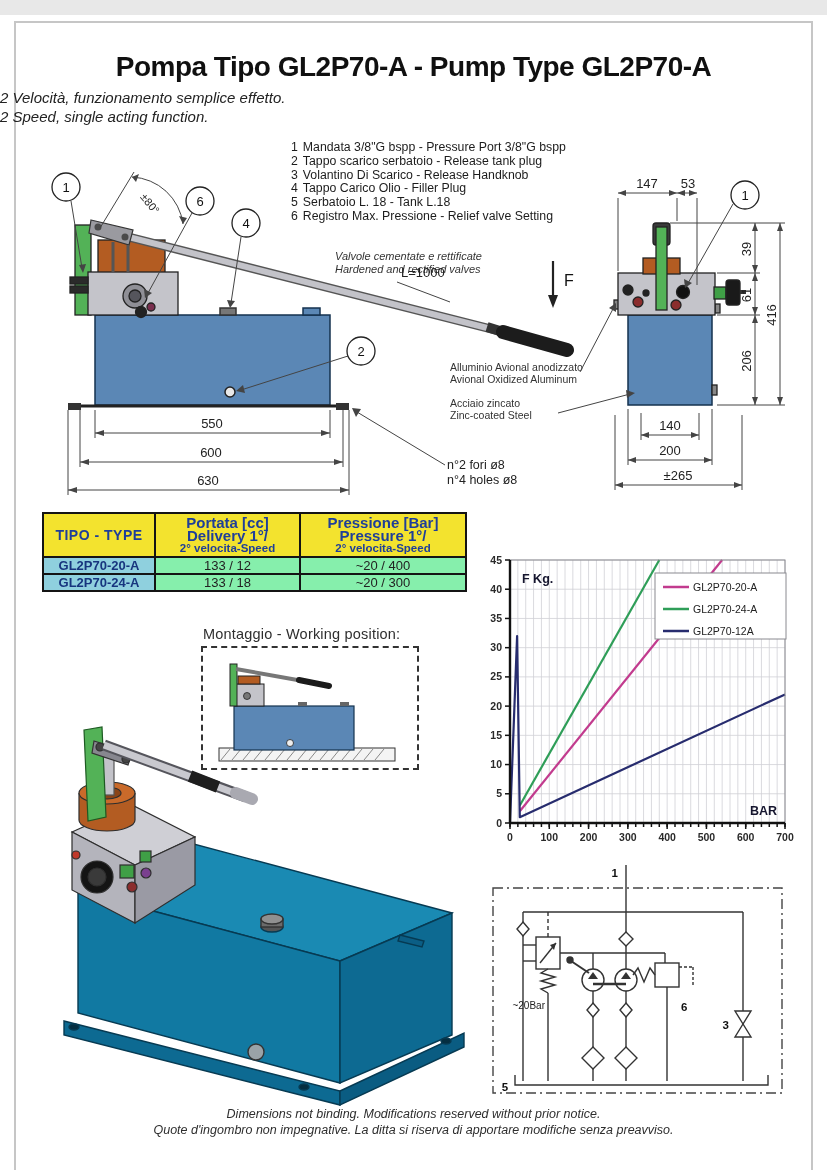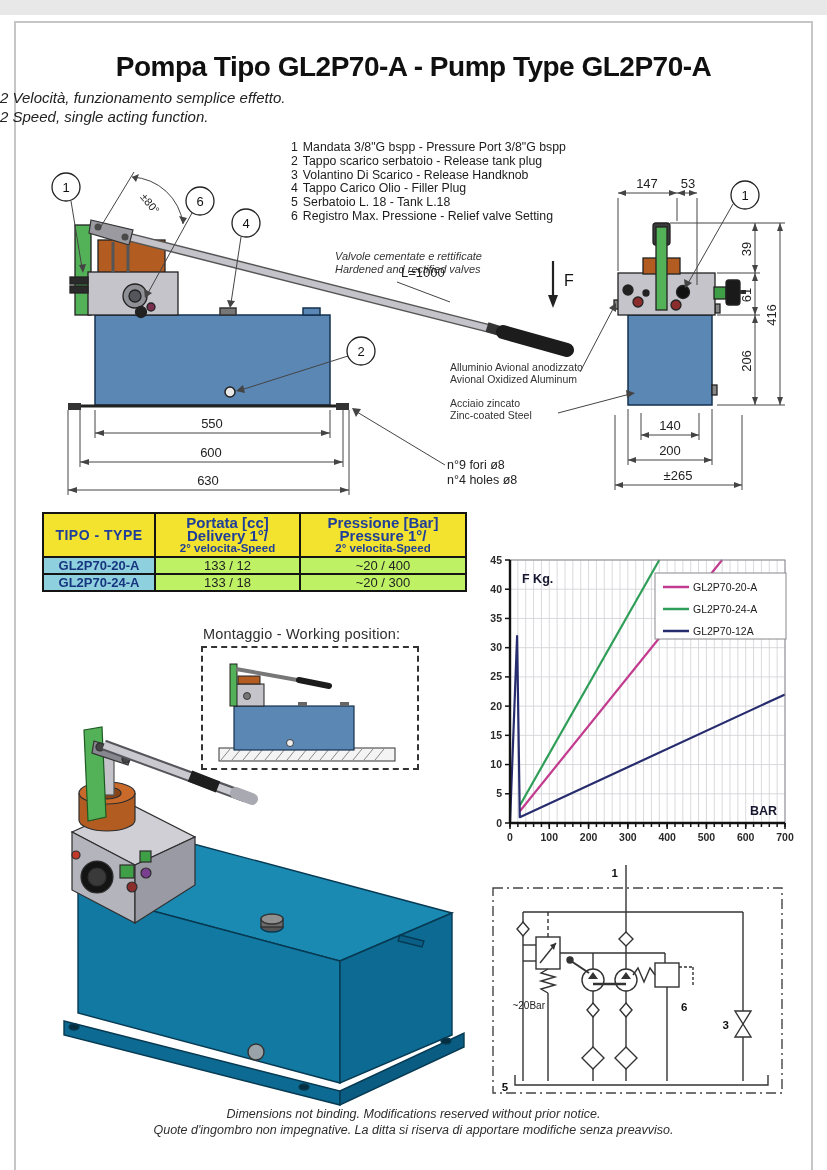--- a/index.html
+++ b/index.html
@@ -12,21 +12,21 @@
   .pl span{display:inline}
   .pln{margin-right:5px}
   .vnote{position:absolute;left:335px;top:235px;font-size:11px;font-style:italic;line-height:12.5px;color:#333}
   .holes{position:absolute;left:447px;top:443px;font-size:12.5px;line-height:15px;color:#222}
   .mont-title{position:absolute;left:203px;top:611px;font-size:14.5px;color:#2e2e2e;letter-spacing:.2px}
   .mont-box{position:absolute;left:201px;top:631px;width:214px;height:120px;border:2px dashed #333;background:#fff}
   .weight{position:absolute;left:40px;top:1038px;width:210px;text-align:center;font-size:13.5px;line-height:16.5px;color:#222}
   .foot{position:absolute;left:0;right:0;text-align:center;font-style:italic;color:#2e2e2e}
   .f1{top:1092px;font-size:12.5px}
   .f2{top:1108px;font-size:12.5px}
-  table.spec{position:absolute;left:42px;top:497px;border-collapse:collapse;background:#bef264}
+  table.spec{position:absolute;left:42px;top:497px;border-collapse:collapse;background:#86efac}
   table.spec th,table.spec td{border:2px solid #141414;text-align:center;vertical-align:middle;padding:0}
   table.spec th{background:#f3e32e;color:#1e3e9a}
   th.c1{width:110px;font-size:14px;font-weight:bold;letter-spacing:.5px}
   th.c2{width:143px}th.c3{width:164px}
   .hl1{font-size:15px;font-weight:bold;line-height:13px}
   .hl2{font-size:11.5px;font-weight:bold;line-height:13px}
   td.tname{background:#8fd0de;color:#17357e;font-weight:bold;font-size:13px;text-align:left;padding-left:4px;height:15px}
   td.tval{font-size:13px;color:#222;height:15px}
   svg{position:absolute;overflow:visible}
   svg text{font-family:"Liberation Sans",sans-serif}
@@ -245,21 +245,21 @@
     <text class="mat" x="20" y="218">Avional Oxidized Aluminum</text>
     <line x1="150" y1="207" x2="184" y2="142" stroke="#444" stroke-width="1"></line>
     <polygon points="186,138 186,147 179,143" fill="#444"></polygon>
     <text class="mat" x="20" y="242">Acciaio zincato</text>
     <text class="mat" x="20" y="254">Zinc-coated Steel</text>
     <line x1="128" y1="248" x2="200" y2="229" stroke="#444" stroke-width="1"></line>
     <polygon points="205,228 197,233 196,225" fill="#444"></polygon>
   </svg>
 
   <div class="holes">
-    <div>n°9 fori ø8</div>
+    <div>n°2 fori ø8</div>
     <div>n°4 holes ø8</div>
   </div>
 
   <table class="spec">
     <tbody>
         <tr>
       <th class="c1" rowspan="1" style="height:42px">TIPO - TYPE</th>
       <th class="c2">
         <div class="hl1">Portata [cc] Delivery  1°/</div>
         <div class="hl2">2° velocita-Speed</div>

